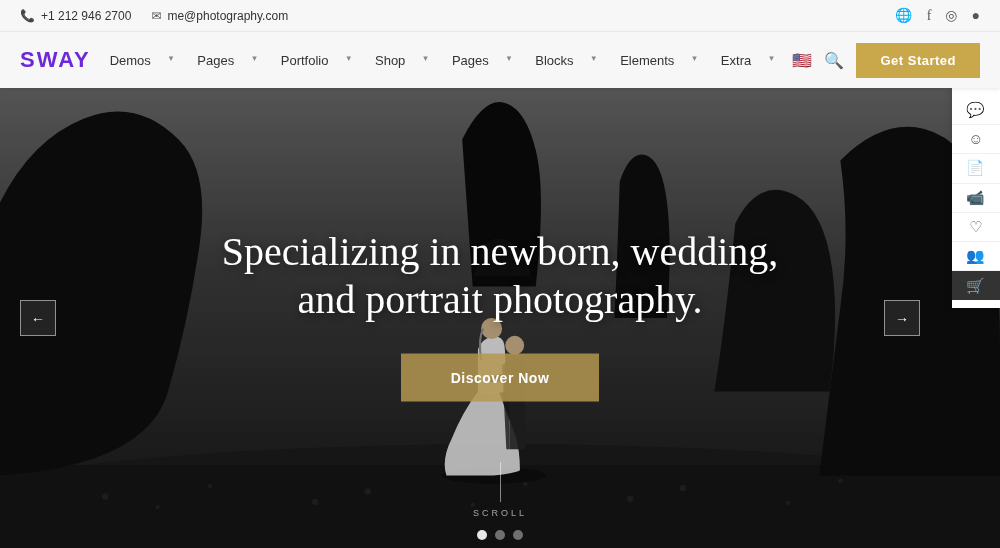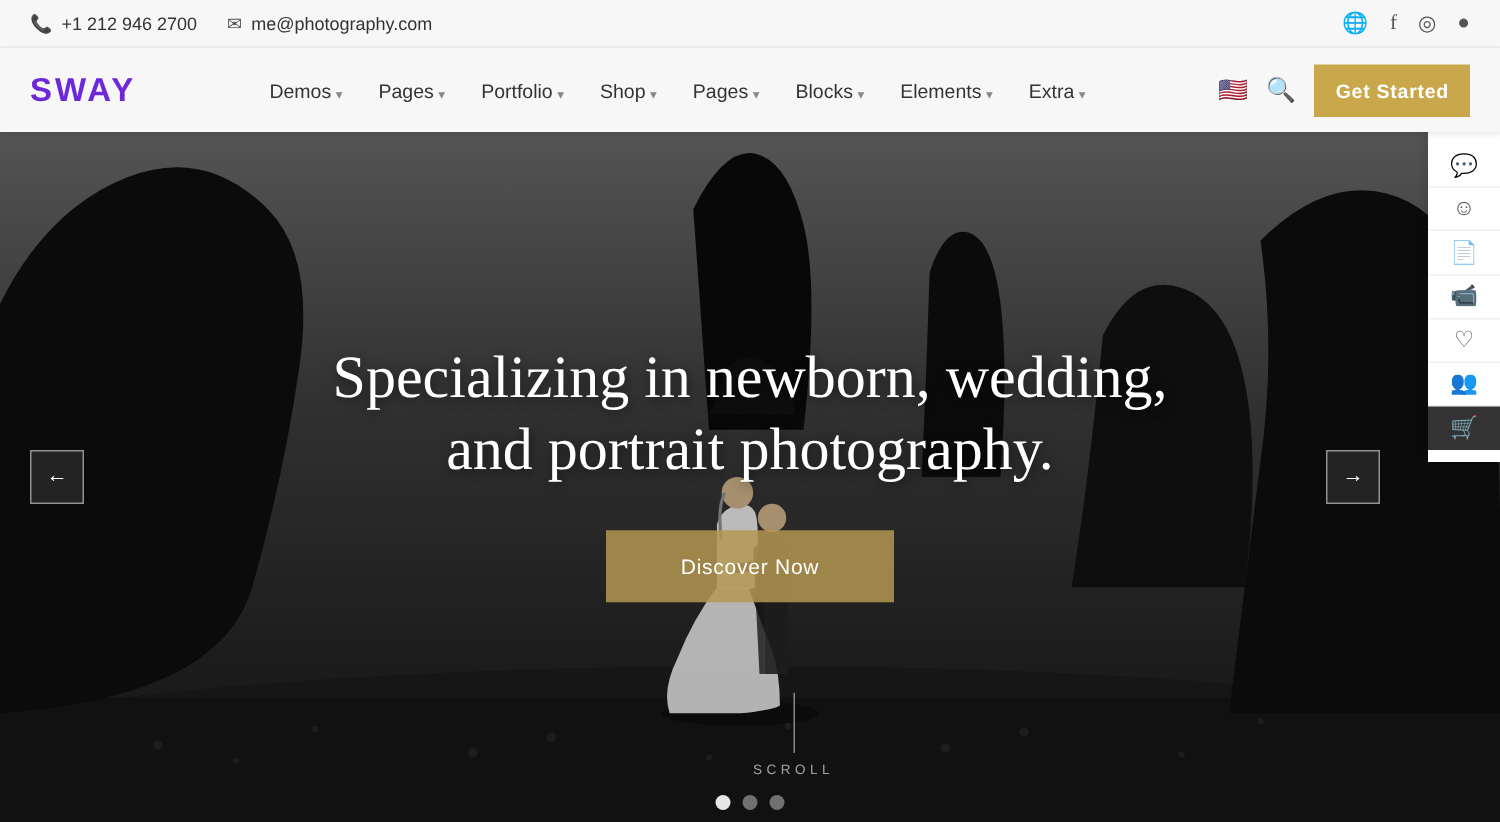--- a/index.html
+++ b/index.html
@@ -68,22 +68,22 @@
     }
     .nav-links {
       display: flex;
       align-items: center;
       gap: 4px;
       flex: 1;
       justify-content: center;
     }
     .nav-item {
       display: flex;
-      align-items: flex-end;
-      gap: 3px;
+      align-items: flex-start;
+      gap: 18px;
       font-family: Arial, sans-serif;
       font-size: 13px;
       color: #333;
       padding: 6px 10px;
       cursor: pointer;
       white-space: nowrap;
     }
     .nav-chevron { font-size: 9px; color: #888; }
     .nav-right {
       display: flex;
@@ -93,21 +93,21 @@
     .flag-icon { font-size: 16px; }
     .search-icon-nav {
       font-size: 16px;
       color: #444;
       cursor: pointer;
     }
     .get-started-btn {
       background: #c9a84c;
       color: #fff;
       border: none;
-      padding: 10px 14px;
+      padding: 10px 24px;
       font-family: Arial, sans-serif;
       font-size: 13px;
       font-weight: 600;
       cursor: pointer;
       letter-spacing: 0.5px;
     }
 
     
     .hero {
       position: absolute;
@@ -203,38 +203,37 @@
       margin-bottom: 30px;
       text-shadow: 1px 2px 8px rgba(0,0,0,0.5);
     }
     .discover-btn {
       background: rgba(180,150,80,0.85);
       color: #fff;
       border: none;
       padding: 16px 50px;
       font-family: Arial, sans-serif;
       font-size: 14px;
-      font-weight: 400;
+      font-weight: 700;
       cursor: pointer;
       letter-spacing: 0.5px;
       display: inline-block;
     }
 
     
     .scroll-indicator {
       position: absolute;
       bottom: 30px;
       left: 50%;
       transform: translateX(-50%);
       z-index: 10;
       display: flex;
       flex-direction: column;
       align-items: center;
       gap: 6px;
-      margin-left: 29px;
     }
     .scroll-line {
       width: 1px;
       height: 40px;
       background: rgba(255,255,255,0.5);
     }
     .scroll-text {
       font-family: Arial, sans-serif;
       font-size: 9px;
       letter-spacing: 3px;

